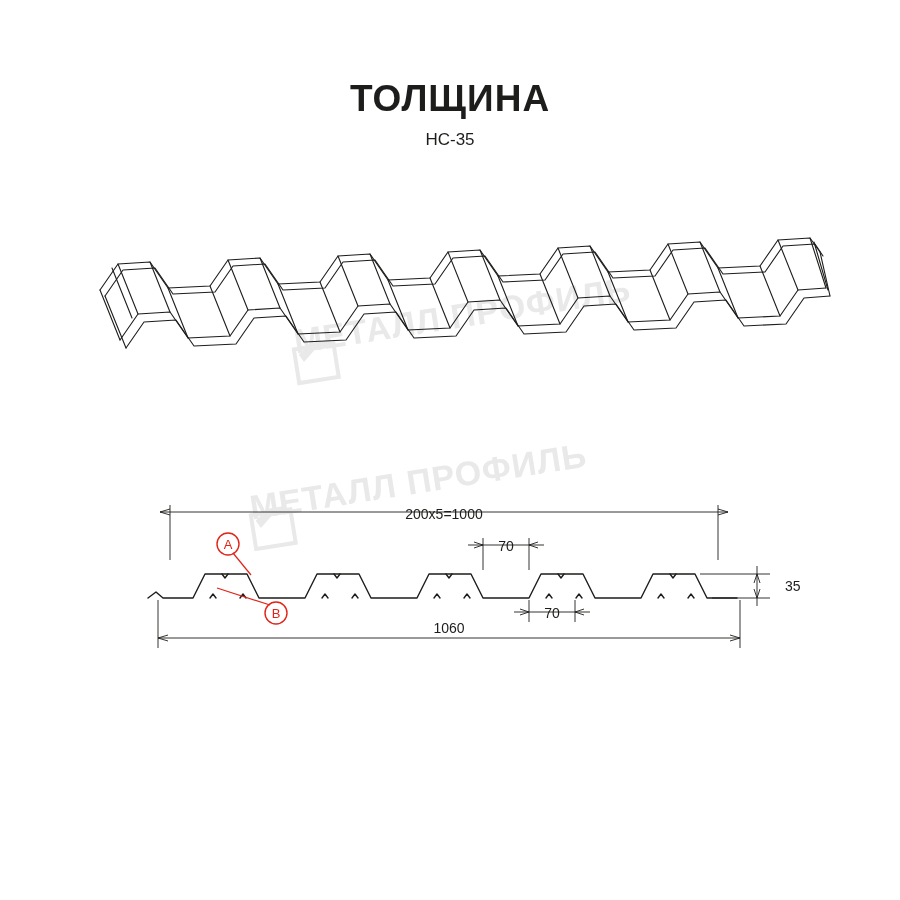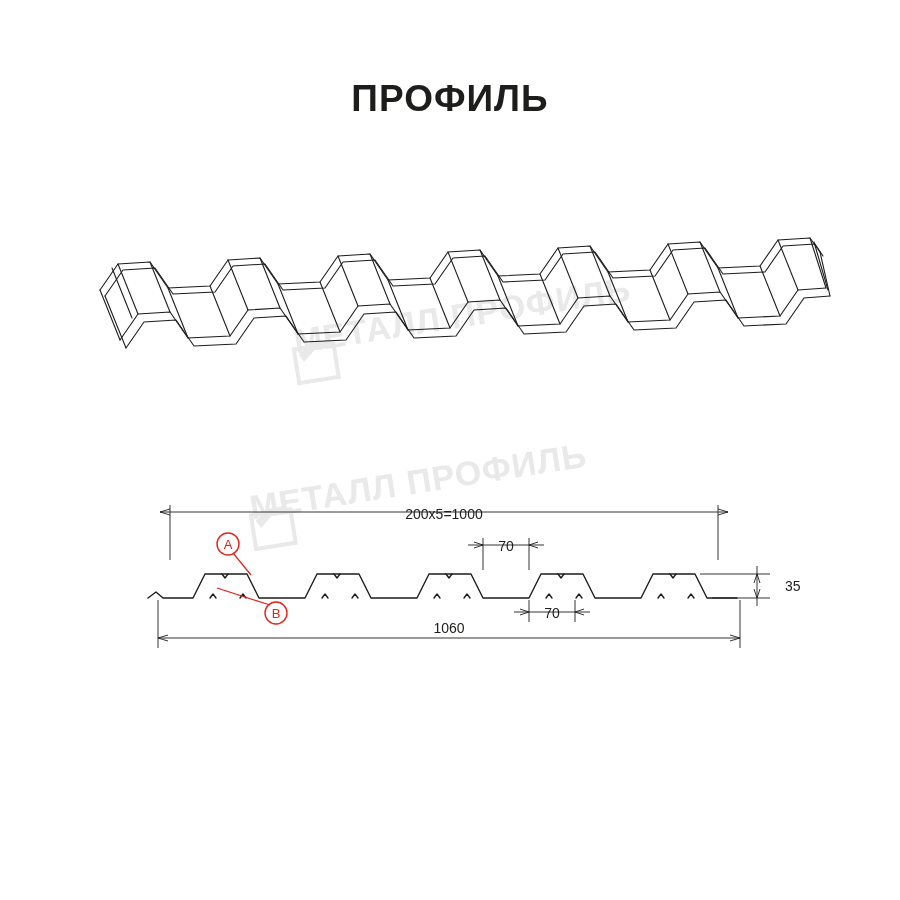--- a/index.html
+++ b/index.html
@@ -71,21 +71,22 @@
     top: 462px;
     font-size: 34px;
     transform: rotate(-9deg);
   }
 </style>
 </head>
 <body>
 
 <div id="page">
 
-  <div class="title">ПРОФИЛЬ</div>
+  <div class="title">ТОЛЩИНА</div>
+  <div class="subtitle">НС-35</div>
 
   <div class="wm wm1">МЕТАЛЛ ПРОФИЛЬ</div>
   <div class="wm wm2">МЕТАЛЛ ПРОФИЛЬ</div>
 
   <svg class="drawing" viewBox="0 0 900 900">
 
     <g transform="rotate(-9 330 360)">
       <path d="M296 344 h40 v34 h-40 z" fill="none" stroke="#e9e9e9" stroke-width="4"></path>
       <path d="M300 350 l14 -10 h18 v8 h-16 l-12 10 z" fill="#e9e9e9"></path>
     </g>

